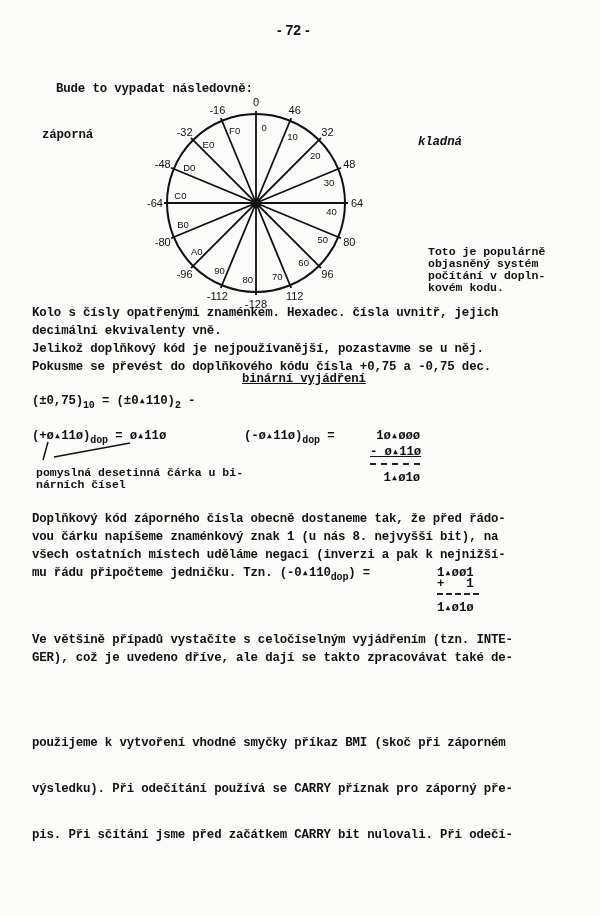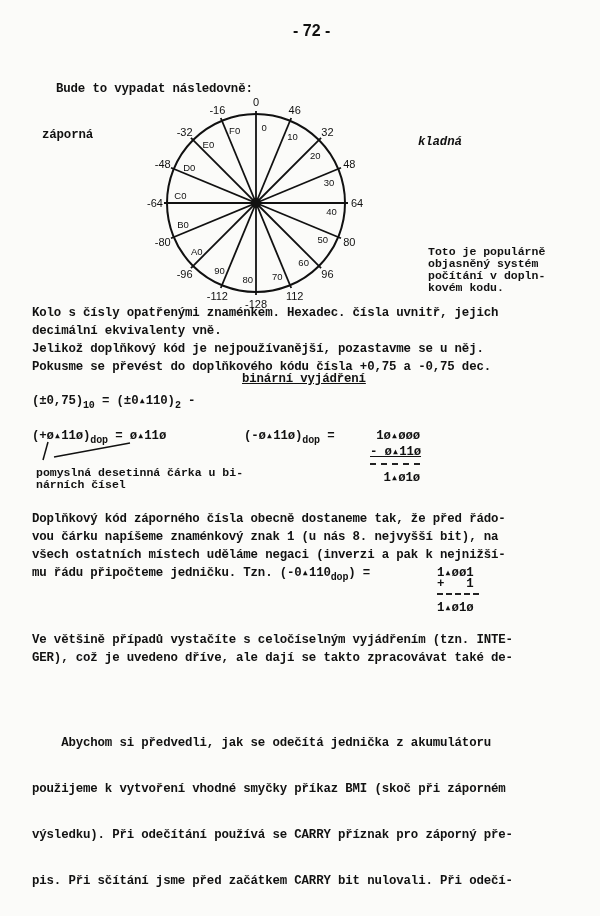--- a/index.html
+++ b/index.html
@@ -3,21 +3,21 @@
 <meta charset="utf-8">
 <style>
   html, body { margin:0; padding:0; }
   body {
     width:600px; height:916px; background:#fbfbf9; position:relative; overflow:hidden;
     font-family:"Liberation Mono", "DejaVu Sans Mono", monospace;
     color:#111; font-weight:bold;
   }
   .abs { position:absolute; white-space:nowrap; }
   .tw { font-size:12.4px; letter-spacing:-0.15px; }
-  .page-num { left:293px; top:22px; font-size:16px; font-family:"Liberation Sans", sans-serif; }
+  .page-num { left:277px; top:22px; font-size:14px; font-family:"Liberation Sans", sans-serif; }
   .line { height:18px; line-height:18px; }
   .small { font-size:11.5px; line-height:12px; }
   sub { font-size:10px; vertical-align:-4px; }
   .wheel { position:absolute; left:120px; top:84px; width:280px; height:230px; }
   .wheel text { font-family:"Liberation Sans", sans-serif; font-weight:normal; fill:#111; }
 </style>
 </head>
 <body>
 
 <div class="abs page-num">- 72 -</div>
@@ -141,19 +141,18 @@
   <div style="height:3px;border-bottom:2px dashed #222;margin-bottom:4px;width:42px;"></div>
   <div style="height:13px;">1▴ø1ø</div>
 </div>
 
 <div class="abs tw" style="left:32px;top:631px;">
   <div class="line">Ve většině případů vystačíte s celočíselným vyjádřením (tzn. INTE-</div>
   <div class="line">GER), což je uvedeno dříve, ale dají se takto zpracovávat také de-</div>
 </div>
 
 <div class="abs tw" style="left:32px;top:706px;white-space:pre;">
-  <div class="line">    Abychom si předvedli, jak se odečítá jednička z akumulátoru</div>
   <div class="line">použijeme k vytvoření vhodné smyčky příkaz BMI (skoč při záporném</div>
   <div class="line">výsledku). Při odečítání používá se CARRY příznak pro záporný pře-</div>
   <div class="line">pis. Při sčítání jsme před začátkem CARRY bit nulovali. Při odečí-</div>
   
   
 </div>
 
 </body></html>

